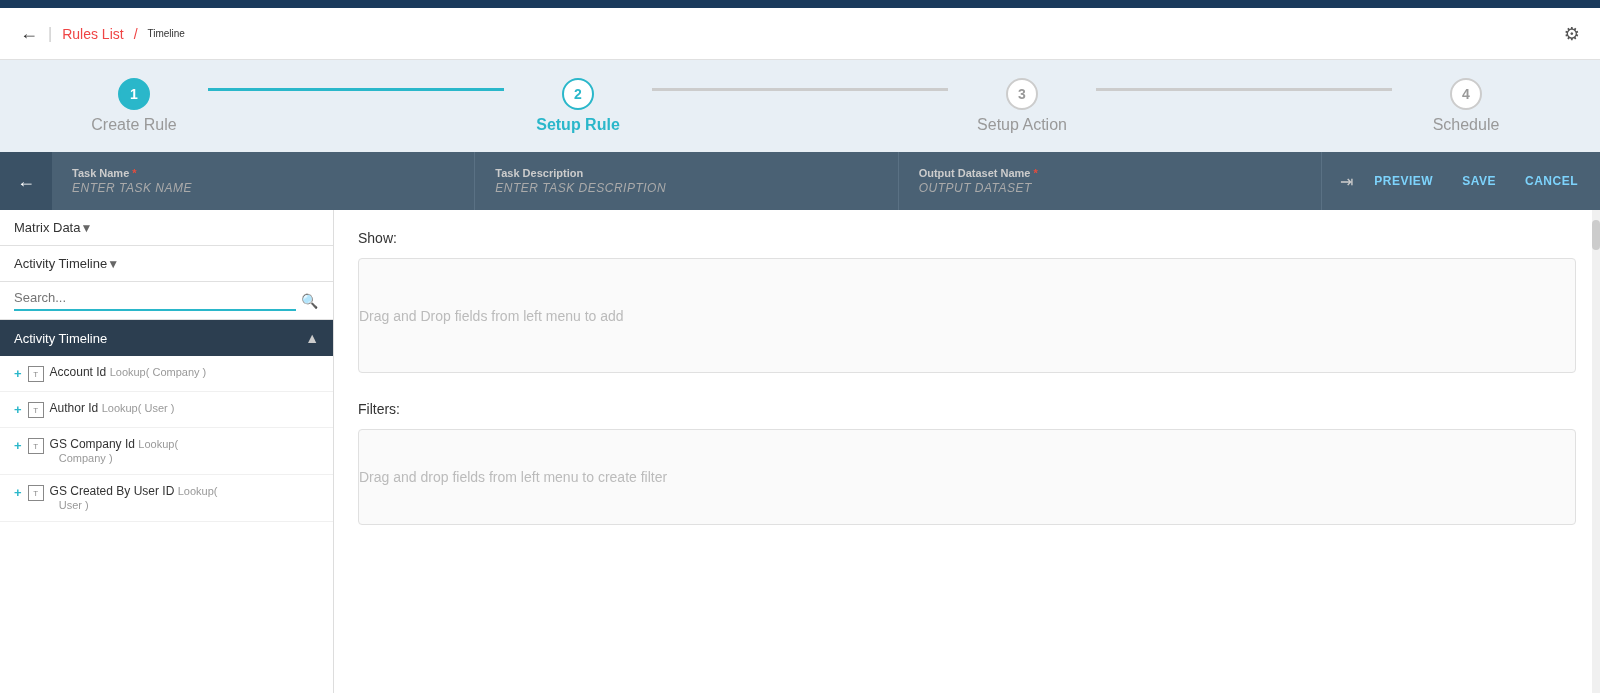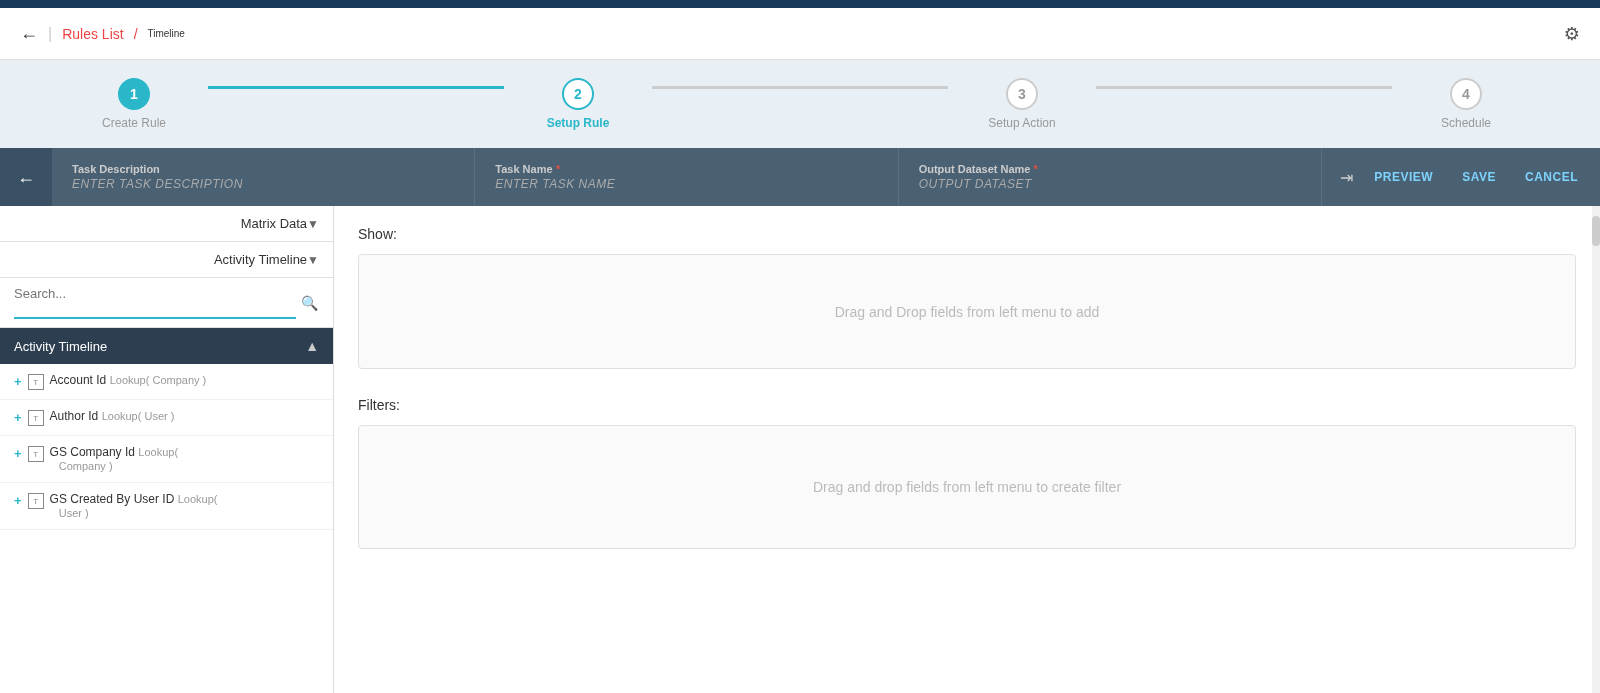--- a/index.html
+++ b/index.html
@@ -71,21 +71,21 @@
       display: flex;
       align-items: center;
       justify-content: center;
       font-size: 14px;
       font-weight: bold;
       z-index: 2;
     }
     .step-circle.active { background: #2ab7ca; color: #fff; border: 2px solid #2ab7ca; }
     .step-circle.current { background: #fff; color: #2ab7ca; border: 2px solid #2ab7ca; }
     .step-circle.inactive { background: #fff; color: #999; border: 2px solid #ccc; }
-    .step-label { font-size: 12px; color: #999; text-align: center; }
+    .step-label { font-size: 16px; color: #999; text-align: center; }
     .step-label.active-label { color: #2ab7ca; font-weight: 600; }
     .step-connector {
       flex: 2;
       height: 3px;
       margin-bottom: 18px;
       margin-top: -15px;
     }
     .connector-filled { background: #2ab7ca; }
     .connector-empty { background: #ccc; }
 
@@ -166,42 +166,42 @@
       border-right: 1px solid #ddd;
       display: flex;
       flex-direction: column;
       overflow: hidden;
     }
     .sidebar-dropdown {
       padding: 10px 14px;
       border-bottom: 1px solid #e0e0e0;
       display: flex;
       align-items: center;
-      justify-content: flex-end;
+      justify-content: flex-start;
       cursor: pointer;
       font-size: 13px;
       color: #333;
     }
     .sidebar-dropdown .chevron { color: #666; font-size: 12px; }
 
     .sidebar-search {
       padding: 8px 14px;
       border-bottom: 1px solid #e0e0e0;
       display: flex;
       align-items: center;
       gap: 6px;
     }
     .sidebar-search input {
       border: none;
       outline: none;
       flex: 1;
       font-size: 13px;
       color: #555;
       border-bottom: 2px solid #2ab7ca;
-      padding-bottom: 16px;
+      padding-bottom: 4px;
     }
     .search-icon { color: #666; font-size: 14px; cursor: pointer; }
 
     .sidebar-section-header {
       background: #2c3e50;
       color: #fff;
       padding: 10px 14px;
       display: flex;
       align-items: center;
       justify-content: space-between;
@@ -270,28 +270,27 @@
       color: #333;
       font-weight: 500;
       margin-bottom: 12px;
     }
 
     .drop-zone {
       border: 1px solid #e0e0e0;
       border-radius: 4px;
       display: flex;
       align-items: center;
-      justify-content: center;
       background: #fafafa;
       color: #bbb;
       font-size: 14px;
       margin-bottom: 28px;
     }
     .drop-zone-show { height: 115px; }
-    .drop-zone-filter { height: 124px; }
+    .drop-zone-filter { height: 96px; }
   </style>
 </head>
 <body>
 
 <div class="top-nav"></div>
 
 <div class="breadcrumb-bar">
   <button class="back-btn">←</button>
   <span class="divider-v">|</span>
   <span class="breadcrumb-text">Rules List</span>
@@ -318,29 +317,29 @@
   <div class="step-connector connector-empty"></div>
   <div class="step">
     <div class="step-circle inactive">4</div>
     <div class="step-label">Schedule</div>
   </div>
 </div>
 
 <div class="task-header">
   <div class="task-back">←</div>
   <div class="task-field">
-    <div class="task-field-label">Task Description</div>
-    <div class="task-field-input">ENTER TASK DESCRIPTION</div>
-  </div>
-  <div class="task-field">
     <div class="task-field-label">
       <span>Task Name</span>
       <span class="task-field-required">*</span>
     </div>
     <div class="task-field-input">ENTER TASK NAME</div>
+  </div>
+  <div class="task-field">
+    <div class="task-field-label">Task Description</div>
+    <div class="task-field-input">ENTER TASK DESCRIPTION</div>
   </div>
   <div class="task-field">
     <div class="task-field-label">
       <span>Output Dataset Name</span>
       <span class="task-field-required">*</span>
     </div>
     <div class="task-field-input">OUTPUT DATASET</div>
   </div>
   <div class="task-actions">
     <span class="expand-icon">⇥</span>

